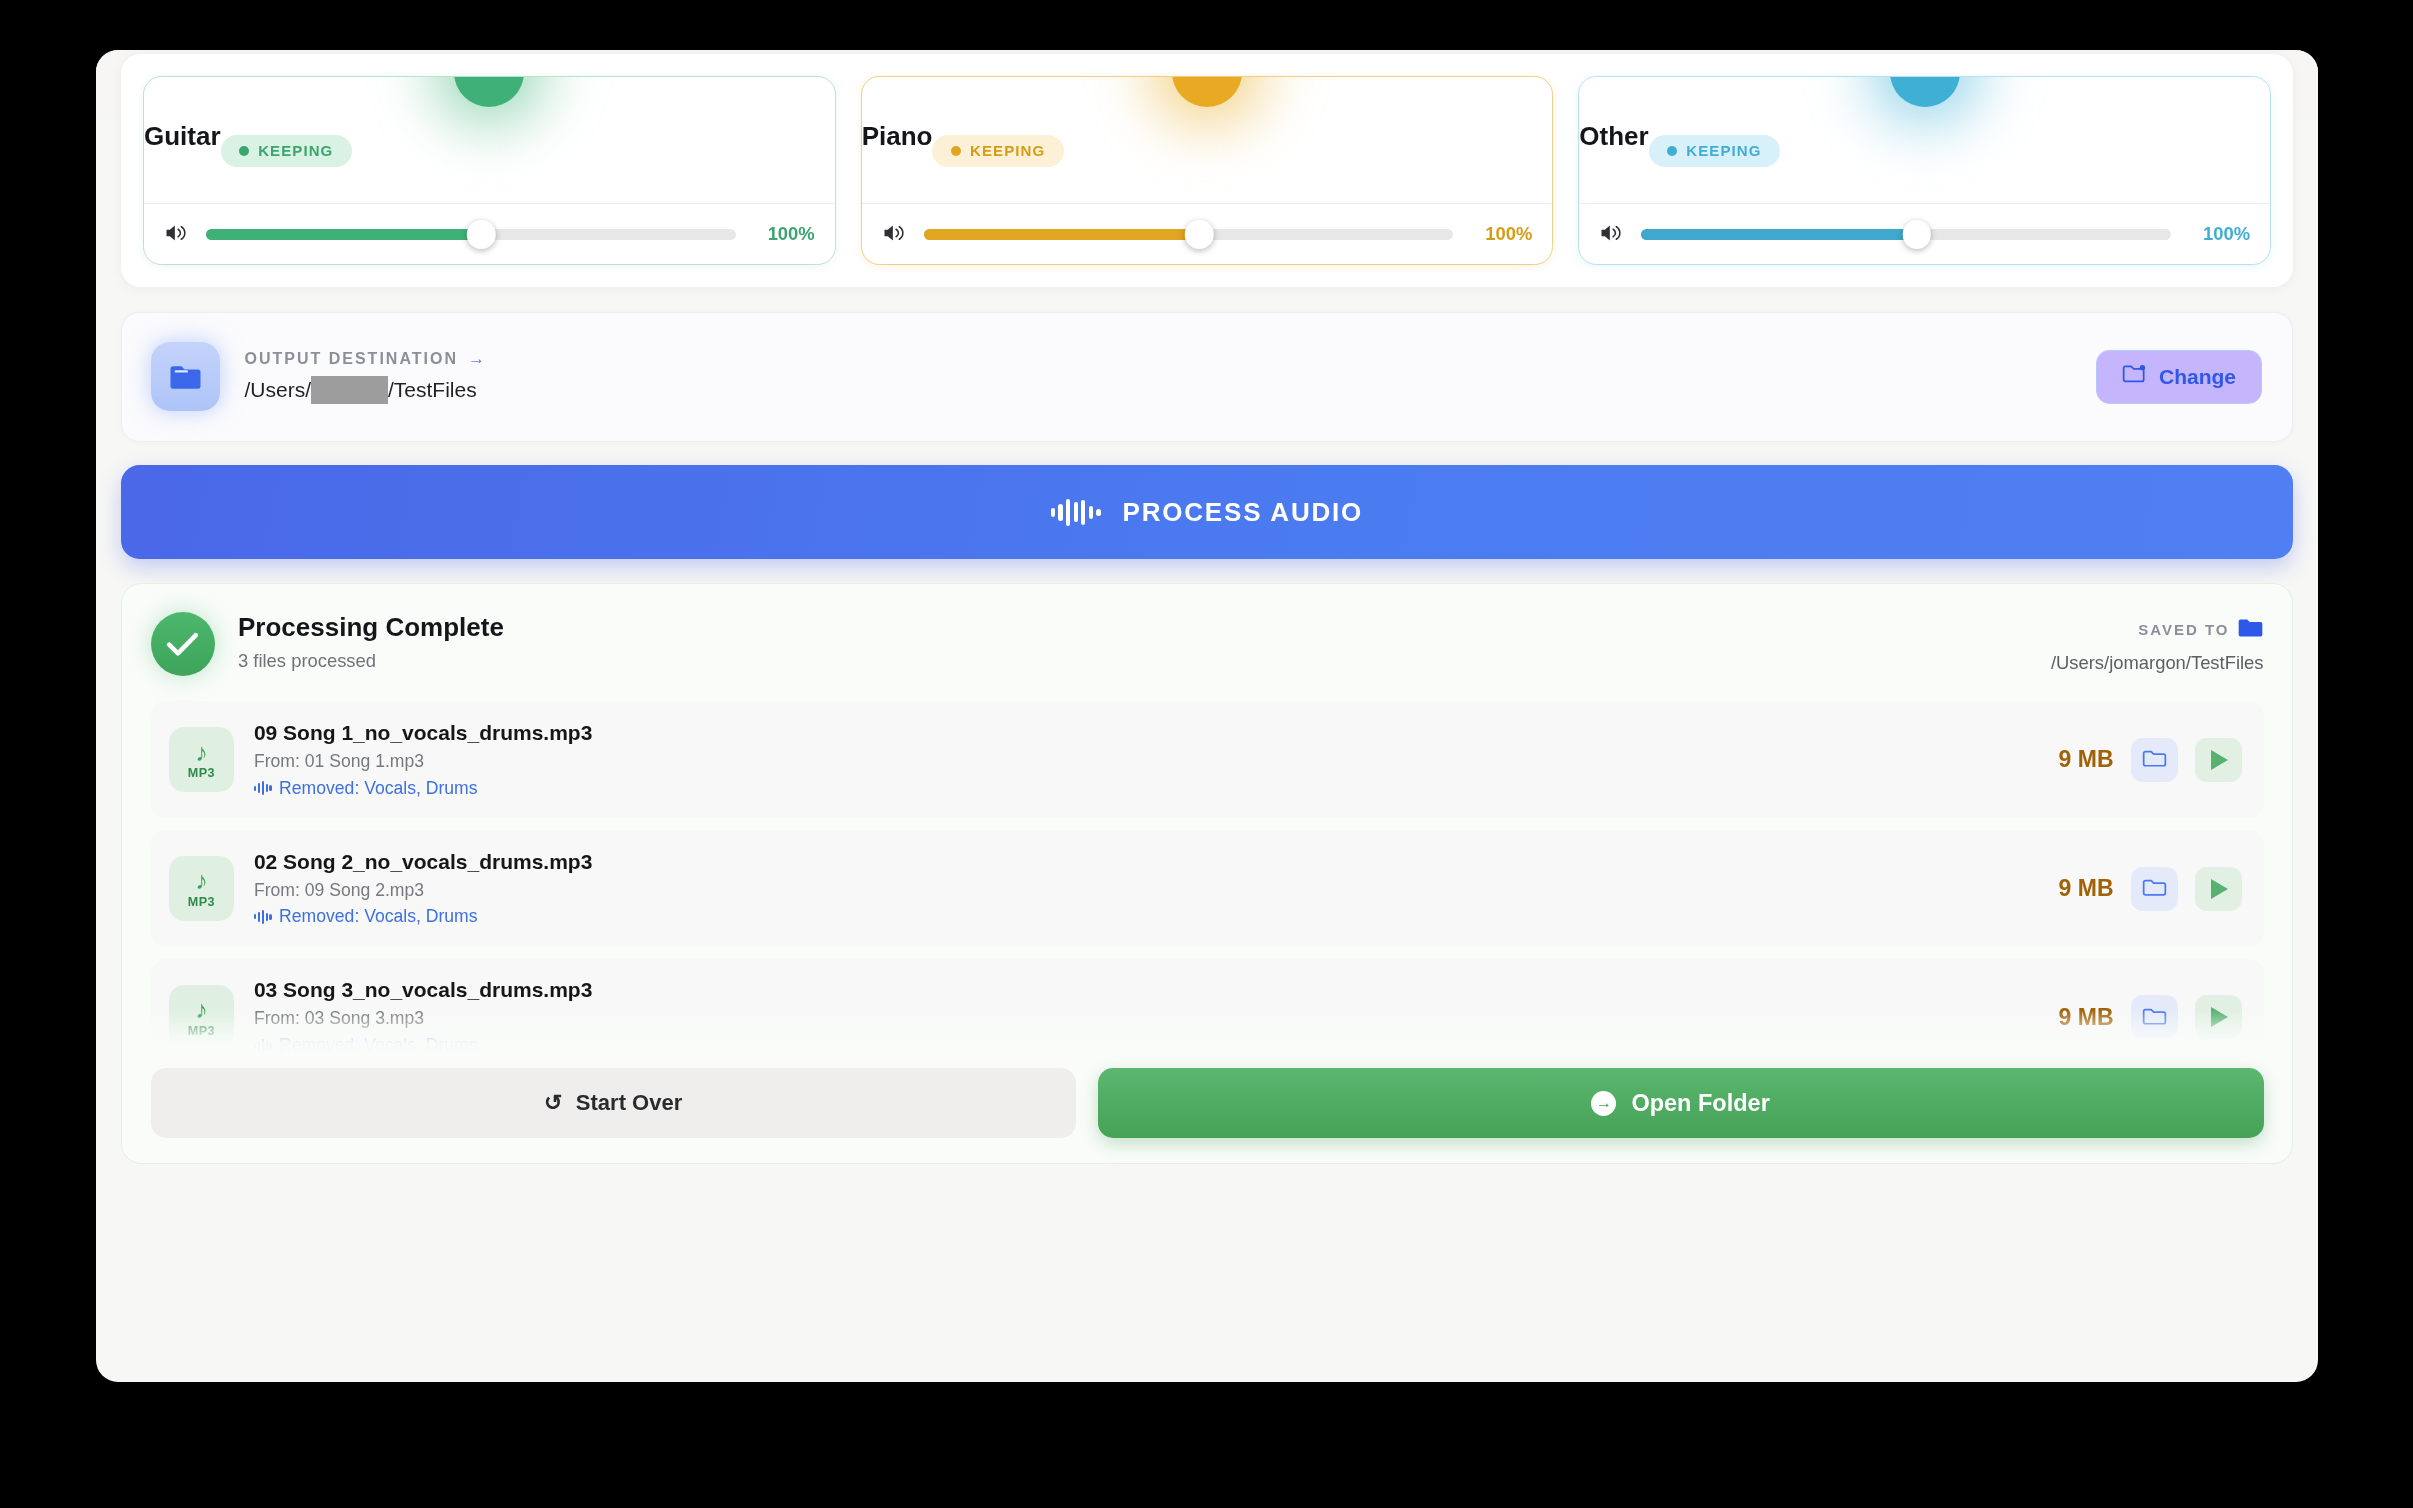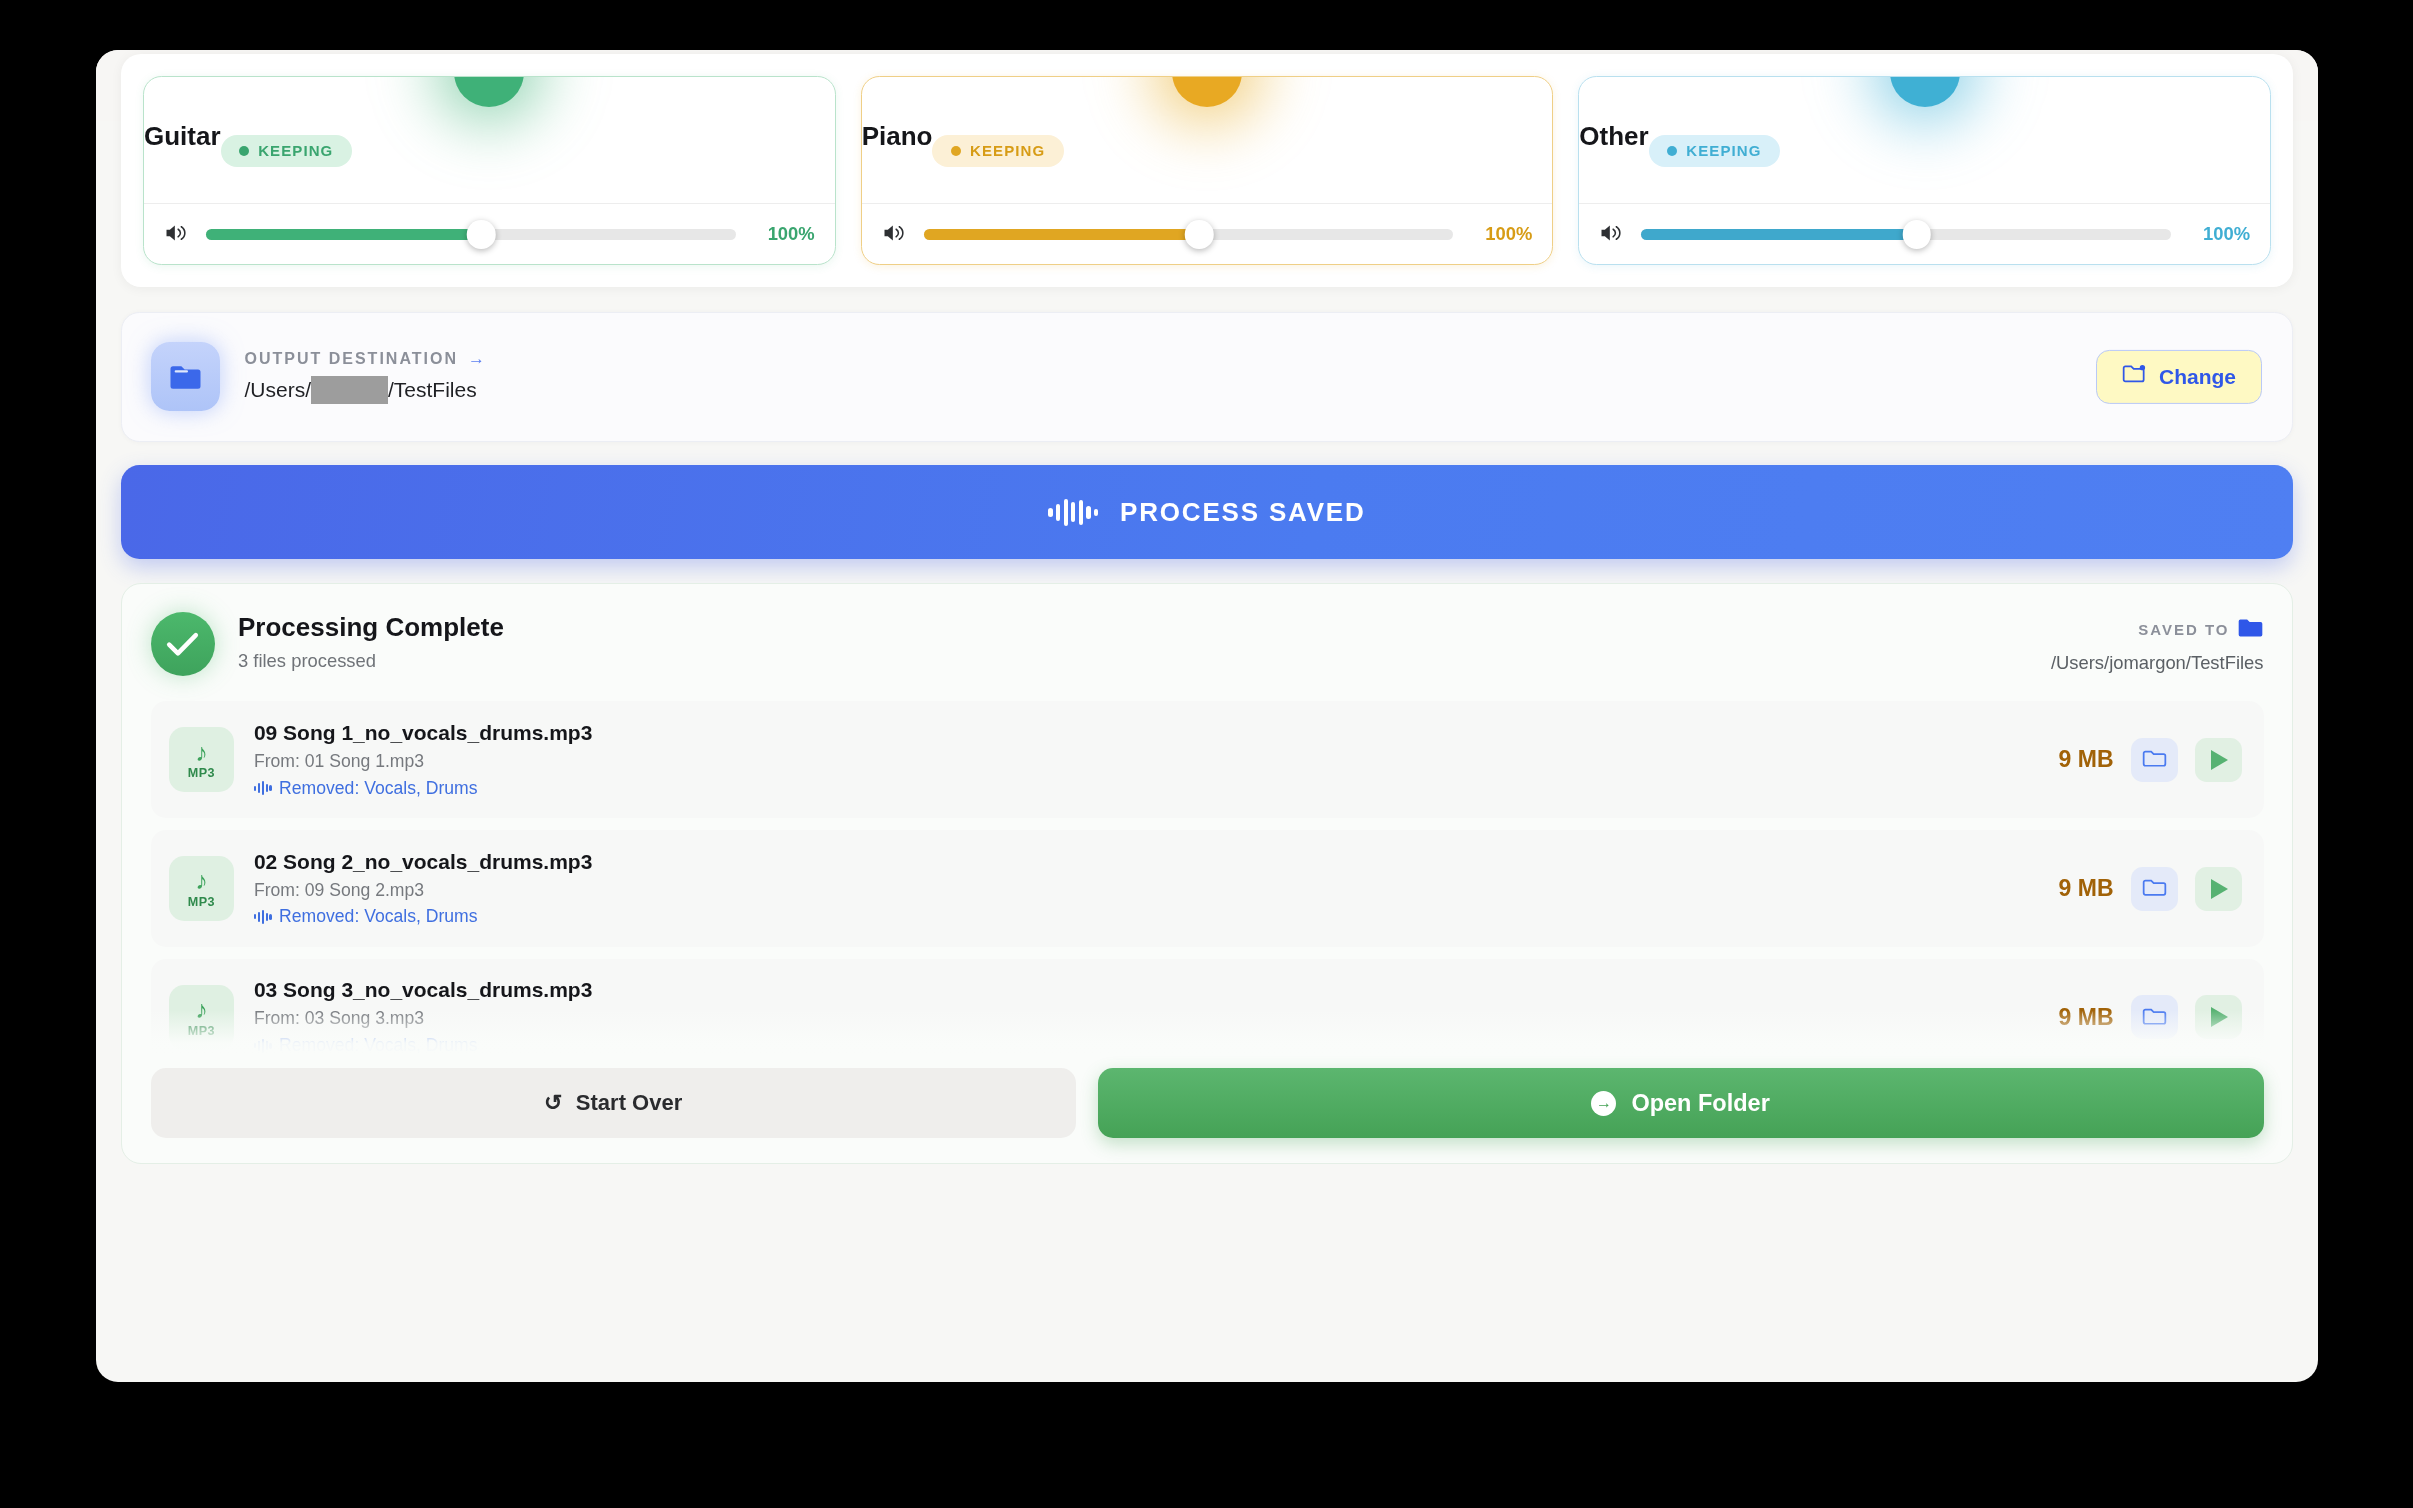--- a/index.html
+++ b/index.html
@@ -161,21 +161,21 @@
   .dest-texts { display: flex; flex-direction: column; gap: 6.7px; }
   .dest-label {
     font-size: 16px; font-weight: 700; letter-spacing: 2px; color: #8b8f99;
     display: flex; align-items: center; gap: 10px;
   }
   .dest-arrow { color: #5b7ff0; font-size: 17px; }
   .dest-path { font-size: 21px; color: #1f2024; font-weight: 400; display: flex; align-items: center; }
   .redact { display: inline-block; width: 77px; height: 28.5px; background: #9d9d9d; vertical-align: middle; }
   .change-btn {
     position: absolute; right: 30px; top: 50%; transform: translateY(-50%);
-    background: #fef9c3; border: 0.8px solid #b9c9f7;
+    background: #c4b5fd; border: 0.8px solid #b9c9f7;
     border-radius: 13.4px; padding: 12.6px 25px;
     display: flex; align-items: center; gap: 11.7px;
     font-size: 21px; font-weight: 700; color: #2f57e8;
   }
 
   
   .process-btn {
     margin-top: 23.5px;
     height: 94px; border-radius: 18.4px;
     background: linear-gradient(100deg,#4a68e8 0%,#4b7bf0 55%,#4f7ff2 100%);
@@ -416,21 +416,21 @@
     <div class="process-btn">
       <span class="wave-bars">
         <i style="height:8.4px"></i>
           <i style="height:17px"></i>
           <i style="height:27px"></i>
           <i style="height:20px"></i>
           <i style="height:25px"></i>
           <i style="height:13.4px"></i>
           <i style="height:7.5px"></i>
       </span>
-      <span>PROCESS SAVED</span>
+      <span>PROCESS AUDIO</span>
     </div>
 
     <div class="results">
       <div class="results-head">
         <div class="check-circle">
           <svg width="35" height="28.5" viewBox="0 0 42 34" fill="none">
             <path d="M5 17.5L15.5 28 37 6" stroke="#fff" stroke-width="5.4" stroke-linecap="round" stroke-linejoin="round"></path>
           </svg>
         </div>
         <div>

